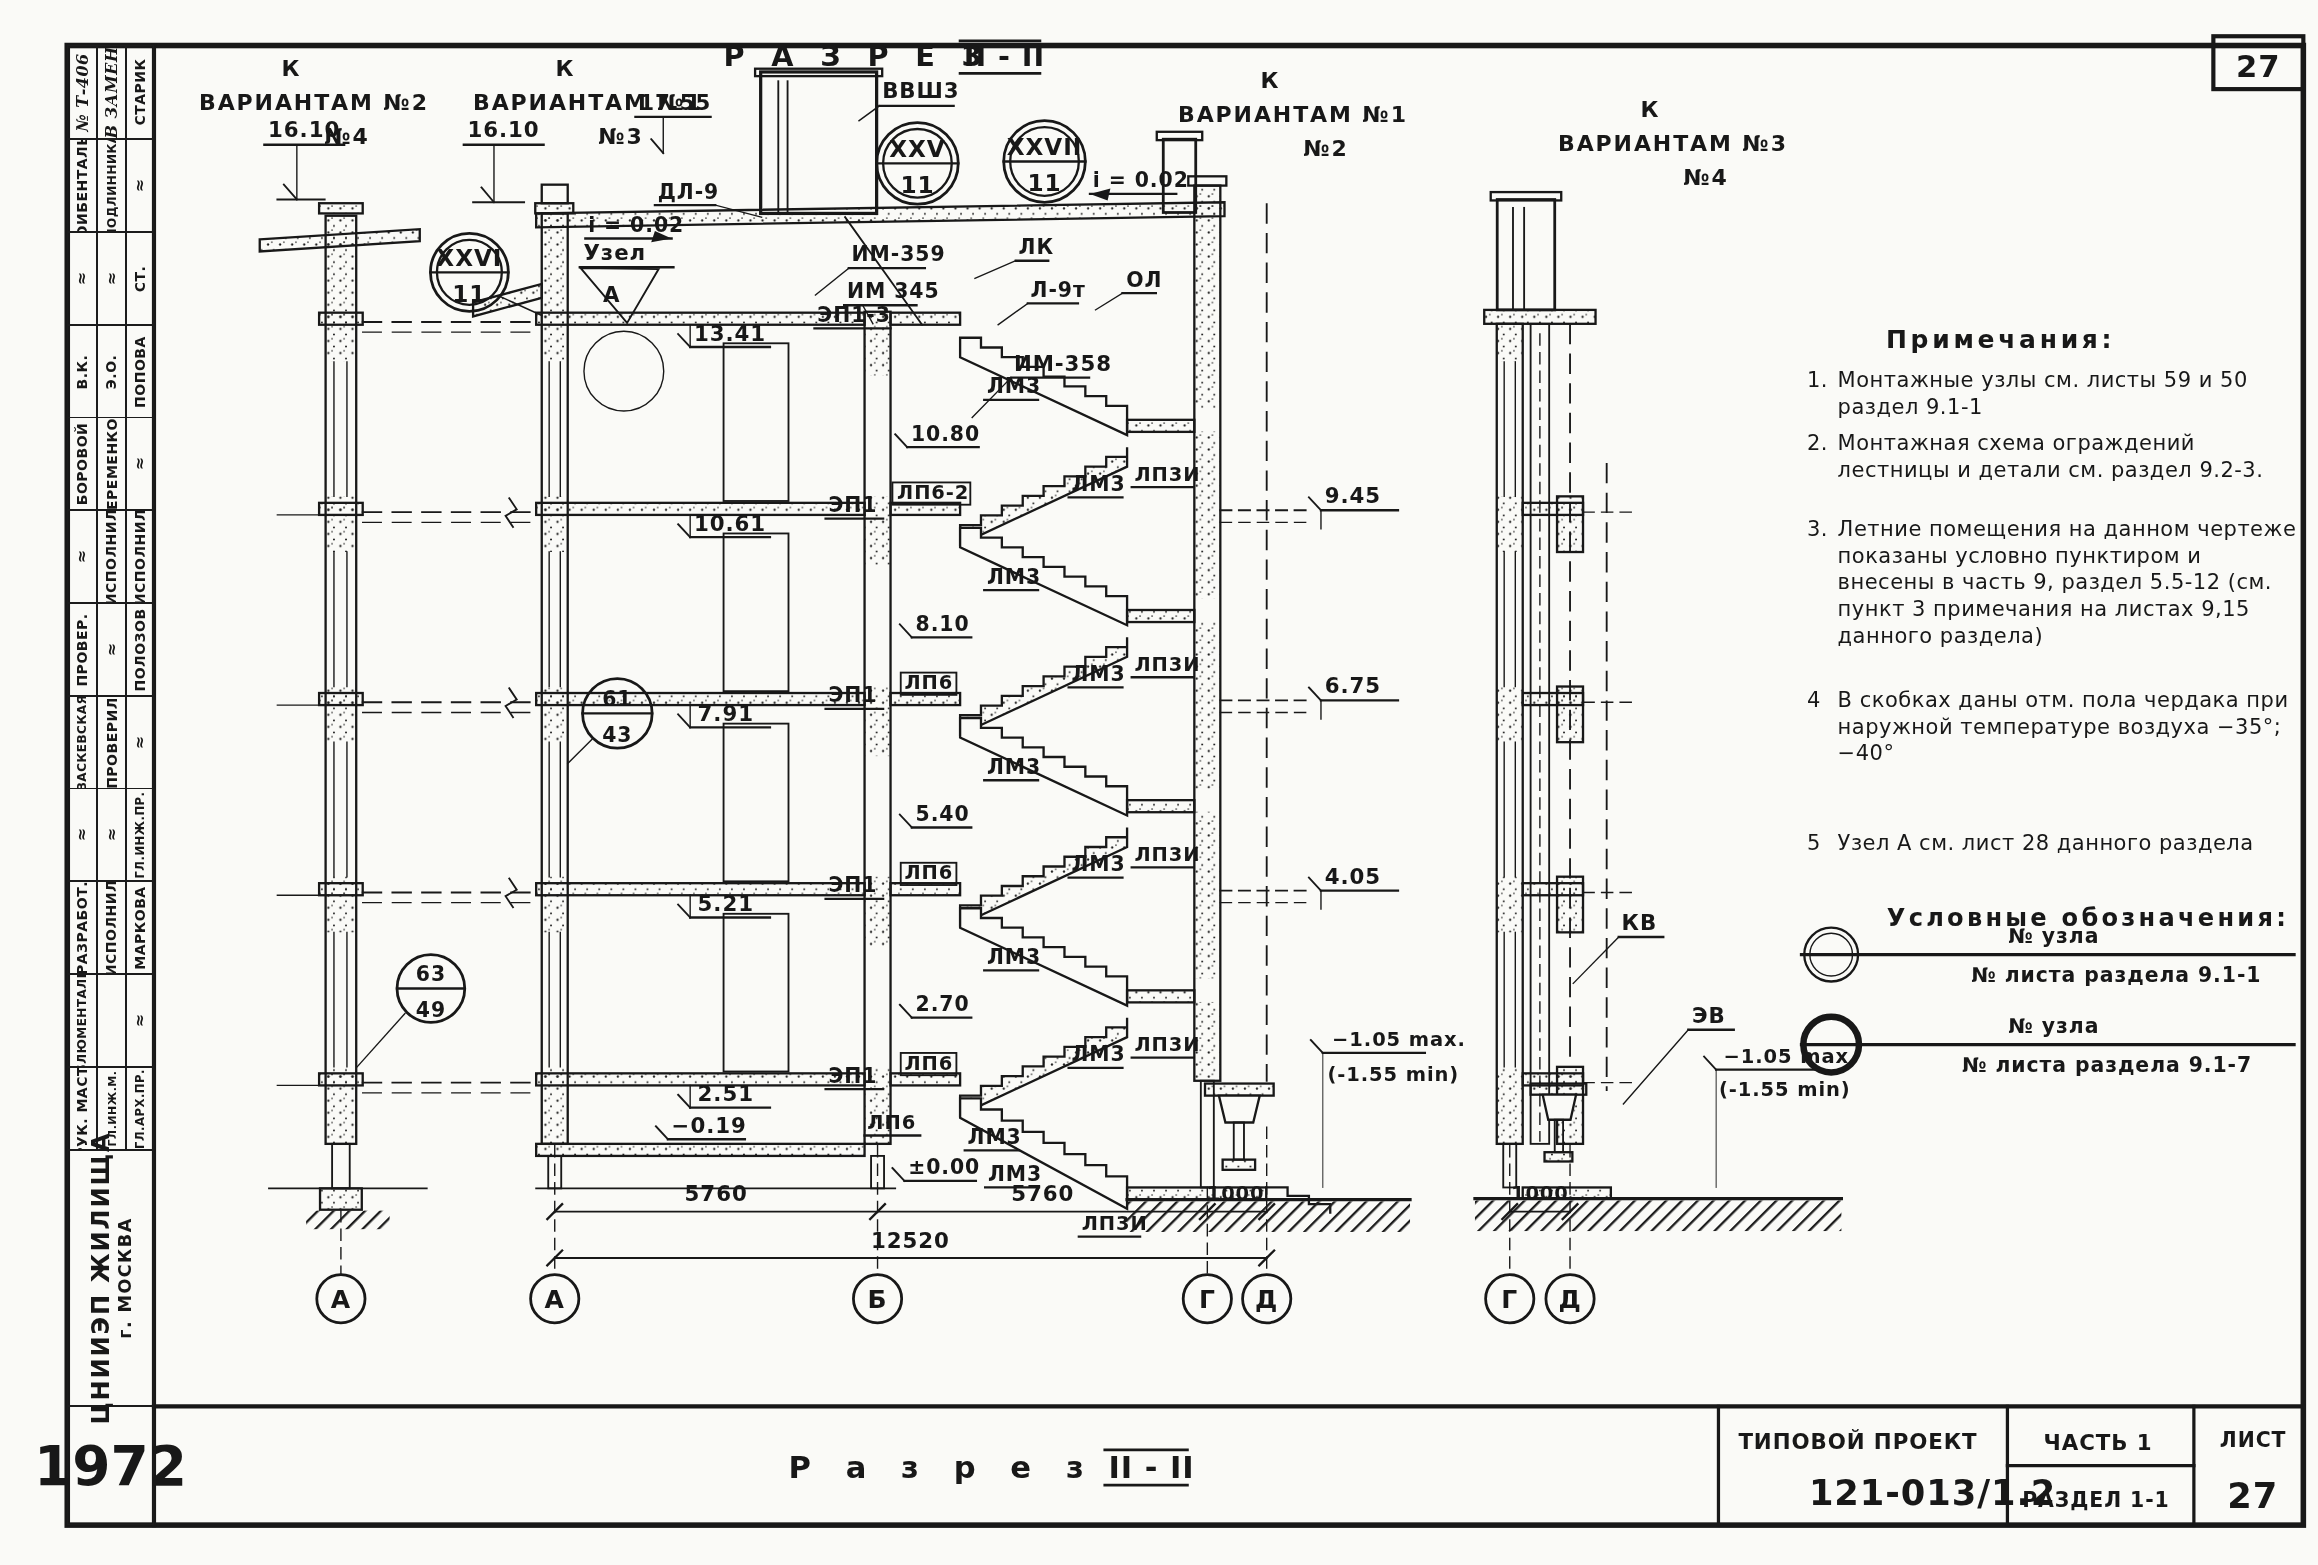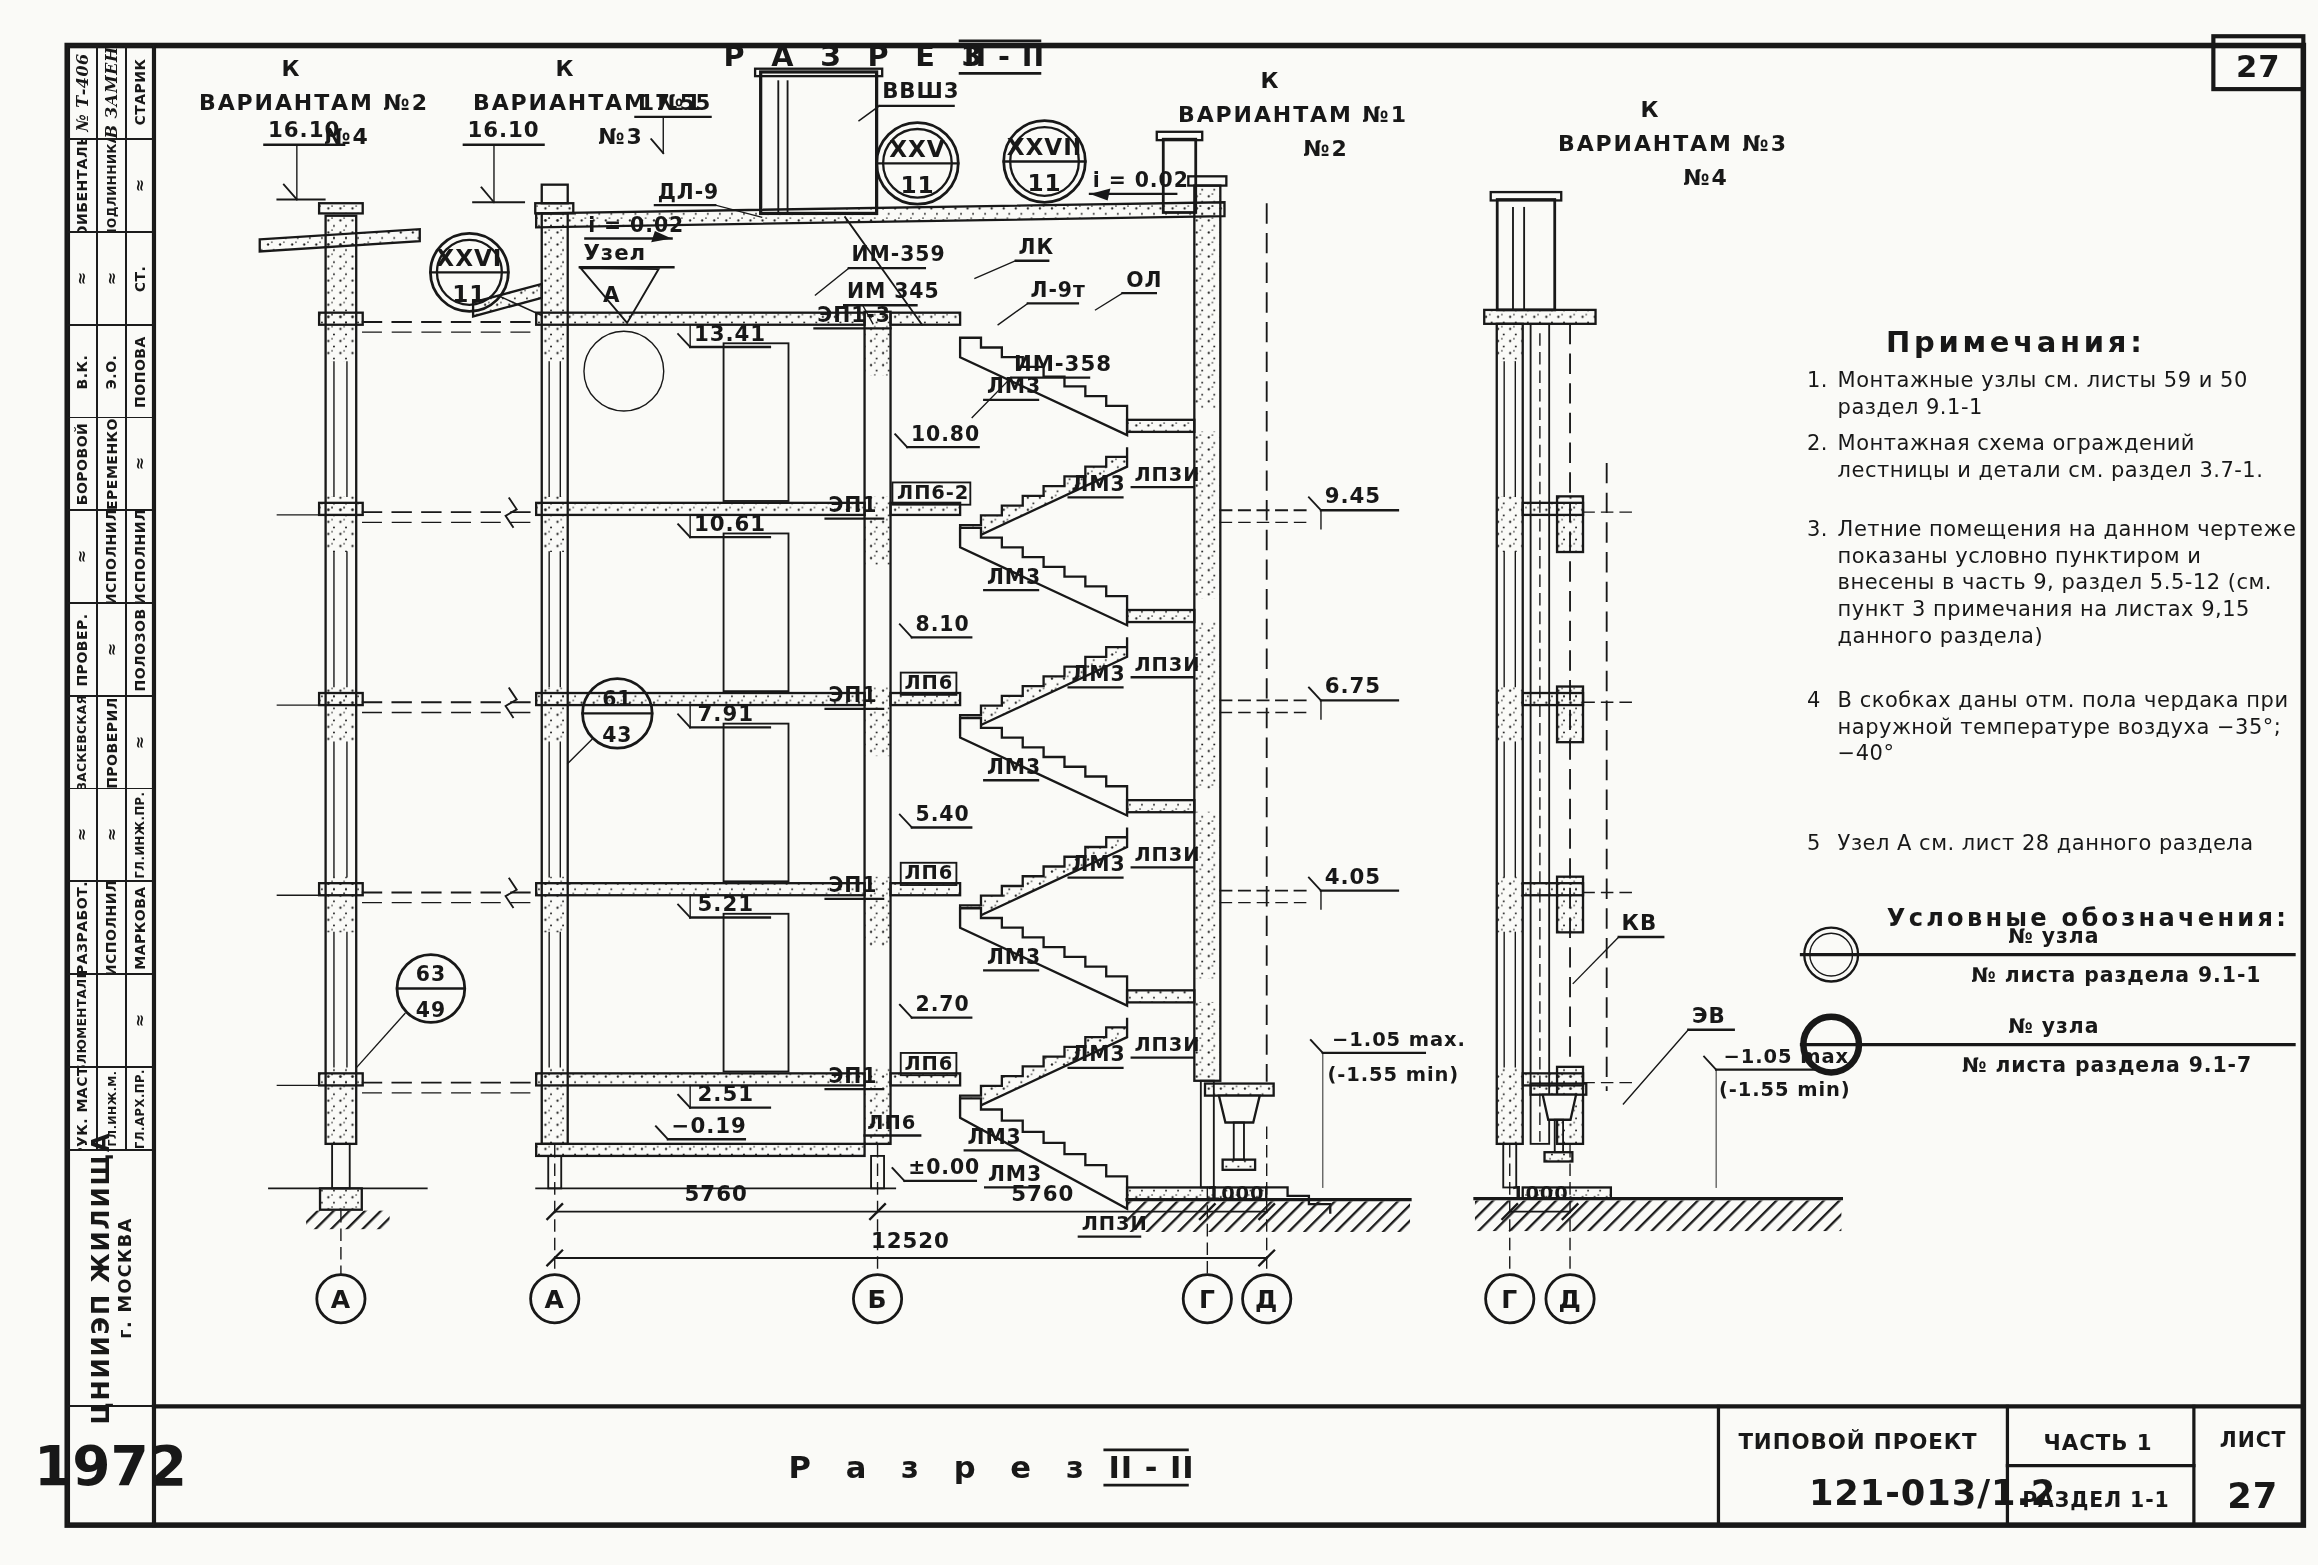--- a/index.html
+++ b/index.html
@@ -13,21 +13,21 @@
   .dsh{stroke-dasharray:40 24}.dsh2{stroke-dasharray:24 16}
   .stp{fill:url(#stip);stroke:#181818;stroke-width:5}
   .wht{fill:#fafaf7;stroke:#181818;stroke-width:5}
   .fil{fill:#181818;stroke:none}.t42{font-size:42px}.t44{font-size:44px}.t46{font-size:46px}
   .t50{font-size:50px}.t52{font-size:52px}.t54{font-size:54px}.t62{font-size:62px}
   .t66{font-size:66px}.t76{font-size:76px}
   .mid{text-anchor:middle}
   .vh{position:absolute;text-align:center;font-size:22px;font-weight:700;letter-spacing:1.9px;line-height:1.55;}
   .vh .n2{display:block;padding-left:111px;}
   .notes{position:absolute;left:1807px;top:325px;width:492px;font-weight:700;}
-  .notes .ttl{font-size:29px;letter-spacing:3.7px;margin-left:79px;margin-bottom:12px;}
+  .notes .ttl{font-size:25px;letter-spacing:3.7px;margin-left:79px;margin-bottom:12px;}
   .nitem{position:absolute;display:flex;gap:9.3px;width:490px;font-size:21px;line-height:1.27;letter-spacing:0.5px;}
   .nitem .num{flex:0 0 21.3px;}
   .scell{position:absolute;display:flex;align-items:center;justify-content:center;
          border:1.4px solid #1c1c1c;box-sizing:border-box;overflow:hidden;background:transparent;}
   .rot{transform:rotate(-90deg);white-space:nowrap;font-size:14px;font-weight:700;letter-spacing:0.5px;}
   .scr{font-family:"DejaVu Serif",serif;font-style:italic;font-weight:700;font-size:16px;}
   .orgcell{position:absolute;left:67px;top:1150px;width:87px;height:256px;border:1.4px solid #1c1c1c;
            box-sizing:border-box;display:flex;align-items:center;justify-content:center;}
   .orgrot{transform:rotate(-90deg);text-align:center;white-space:nowrap;}
   .orgrot .o1{font-size:24px;font-weight:700;letter-spacing:1.9px;}
@@ -648,21 +648,21 @@
 
 <div class="notes">
   <div class="ttl">Примечания:</div>
 </div>
 <div class="nitem" style="left:1807px;top:367px;">
   <span class="num">1.</span>
   <span>Монтажные узлы см. листы 59 и 50   раздел 9.1-1</span>
 </div>
 <div class="nitem" style="left:1807px;top:430px;">
   <span class="num">2.</span>
-  <span>Монтажная схема ограждений лестницы и детали см. раздел 3.7-1.</span>
+  <span>Монтажная схема ограждений лестницы и детали см. раздел 9.2-3.</span>
 </div>
 <div class="nitem" style="left:1807px;top:516px;">
   <span class="num">3.</span>
   <span>Летние помещения на данном чертеже показаны условно пунктиром и внесены в часть 9, раздел 5.5-12 (см. пункт 3 примечания на листах 9,15 данного раздела)</span>
 </div>
 <div class="nitem" style="left:1807px;top:687px;">
   <span class="num">4</span>
   <span>В скобках даны отм. пола чердака при наружной температуре воздуха −35°; −40°</span>
 </div>
 <div class="nitem" style="left:1807px;top:830px;">

